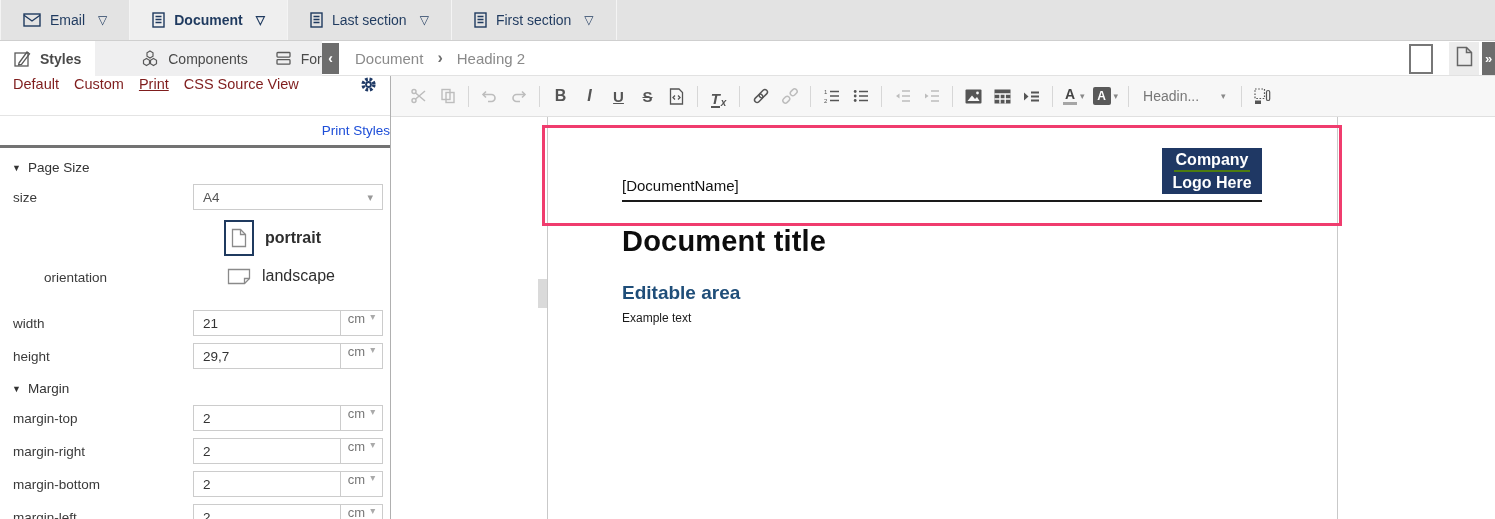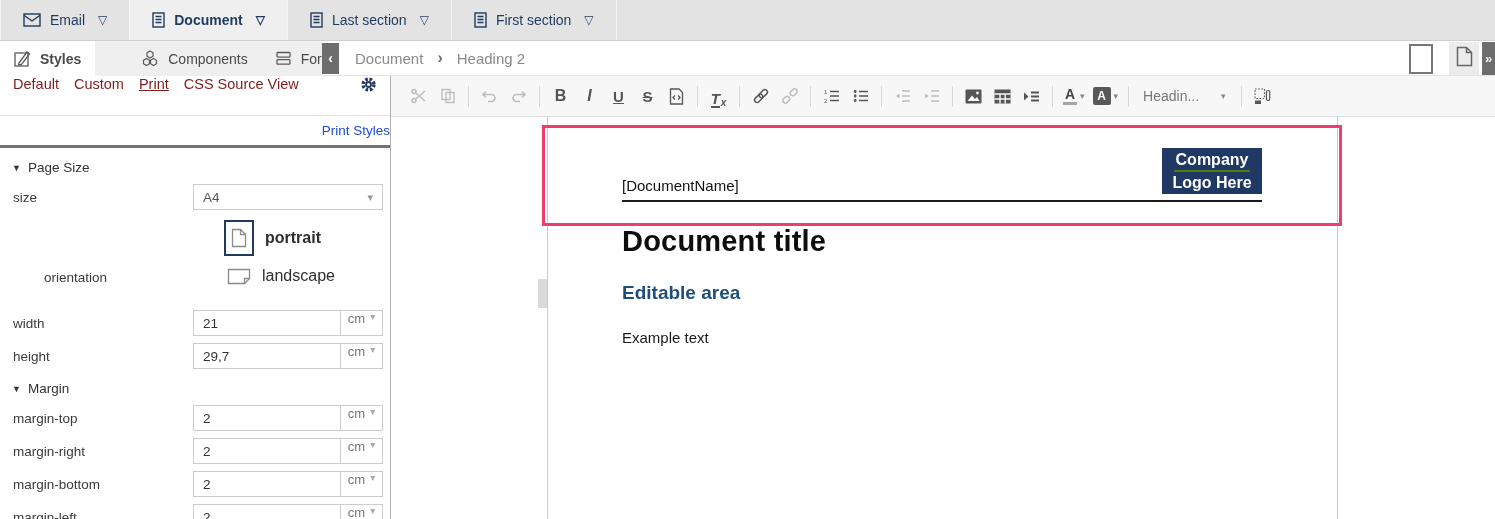--- a/index.html
+++ b/index.html
@@ -90,21 +90,21 @@
   .pl-right{left:946px;}
   .scroll-thumb{position:absolute;left:147px;top:162px;width:9px;height:29px;background:#dadada;}
   .header-highlight{position:absolute;left:151px;top:8px;width:794px;height:95px;border:3px solid #f03c6e;background:transparent;}
   .doc-name{position:absolute;left:231px;top:60px;font-size:15px;color:#111;}
   .header-rule{position:absolute;left:231px;top:83px;width:640px;border-top:2px solid #1a1a1a;}
   .logo{position:absolute;left:771px;top:31px;width:100px;height:46px;background:#1f3864;color:#fff;
         display:flex;flex-direction:column;align-items:center;justify-content:center;font-weight:bold;font-size:16px;line-height:21px;}
   .logo .l1{border-bottom:2px solid #4d7c0f;padding:0 2px;}
   .doc-title{position:absolute;left:231px;top:108px;font-size:29px;font-weight:bold;color:#0d0d0d;letter-spacing:0.2px;}
   .doc-h2{position:absolute;left:231px;top:165px;font-size:19px;font-weight:bold;color:#1f4e79;}
-  .doc-body{position:absolute;left:231px;top:212px;font-size:15px;color:#1a1a1a;}
+  .doc-body{position:absolute;left:231px;top:194px;font-size:12px;color:#1a1a1a;}
 </style>
 </head>
 <body>
 
 <div class="app">
 
   <div class="top-bar">
     <div class="top-tab">
       <span class="ticon">
         <svg width="18" height="14" viewBox="0 0 18 14" fill="none" stroke="currentColor" stroke-width="1.4">

